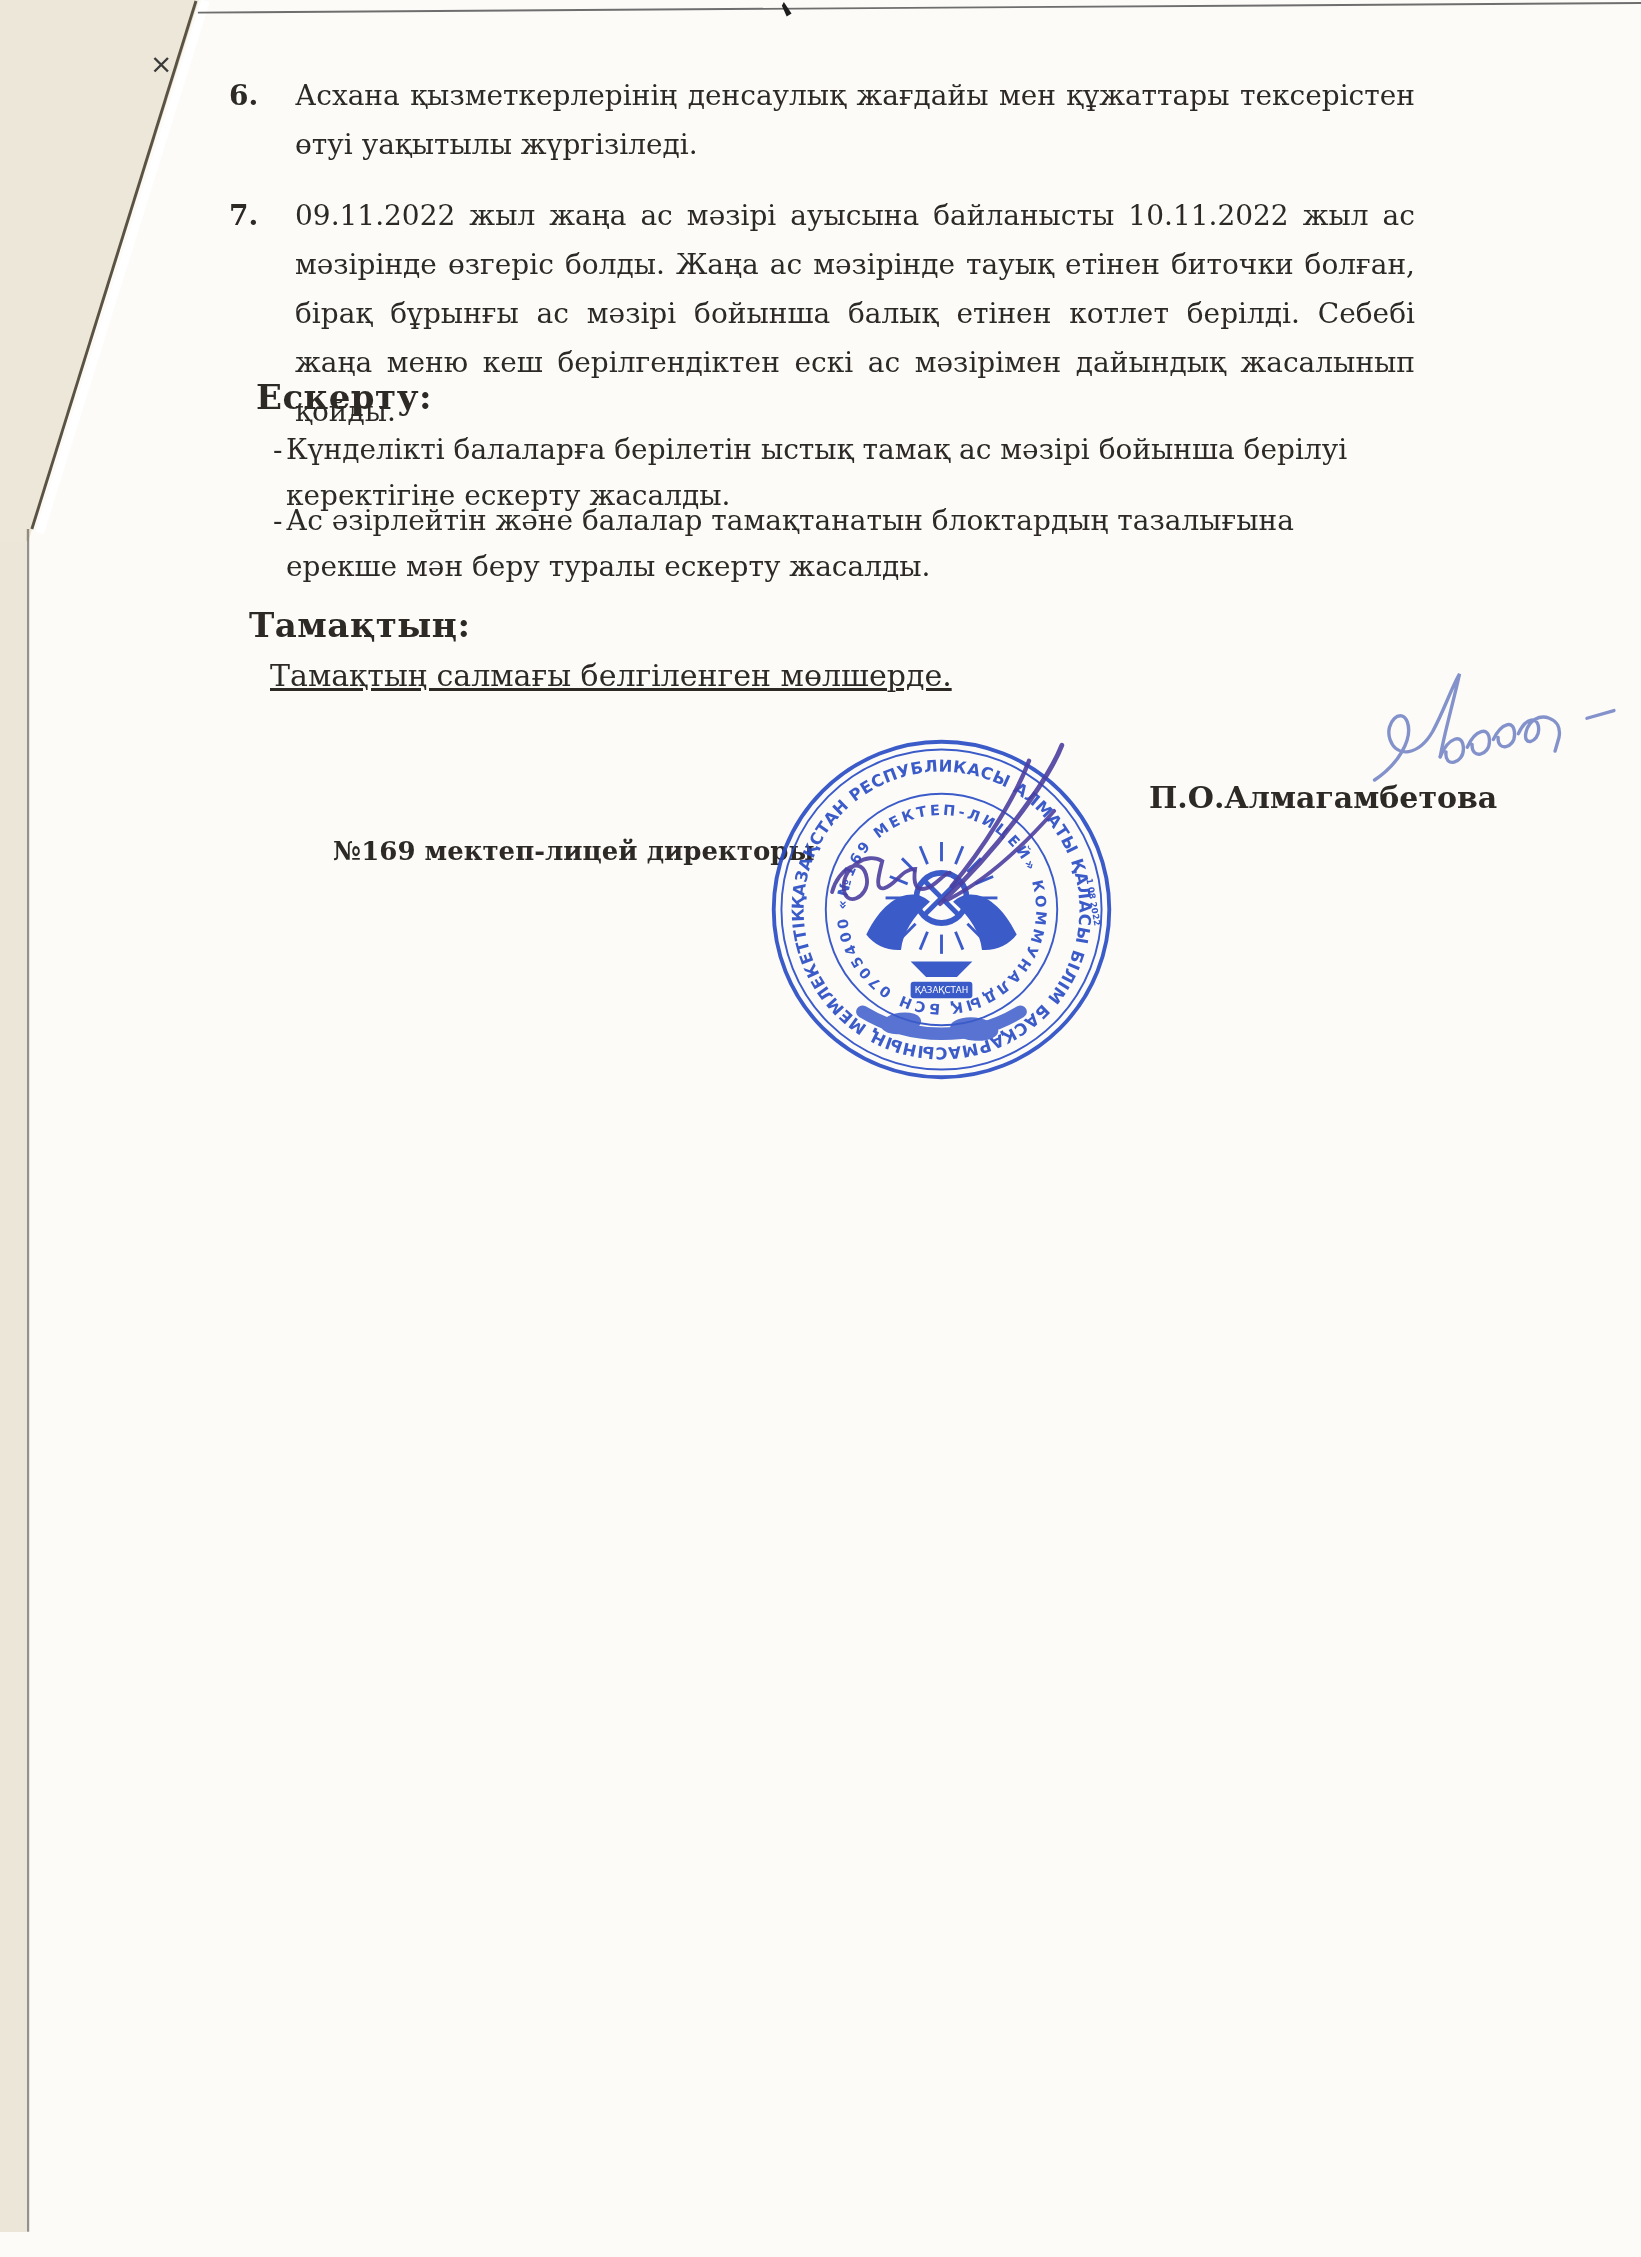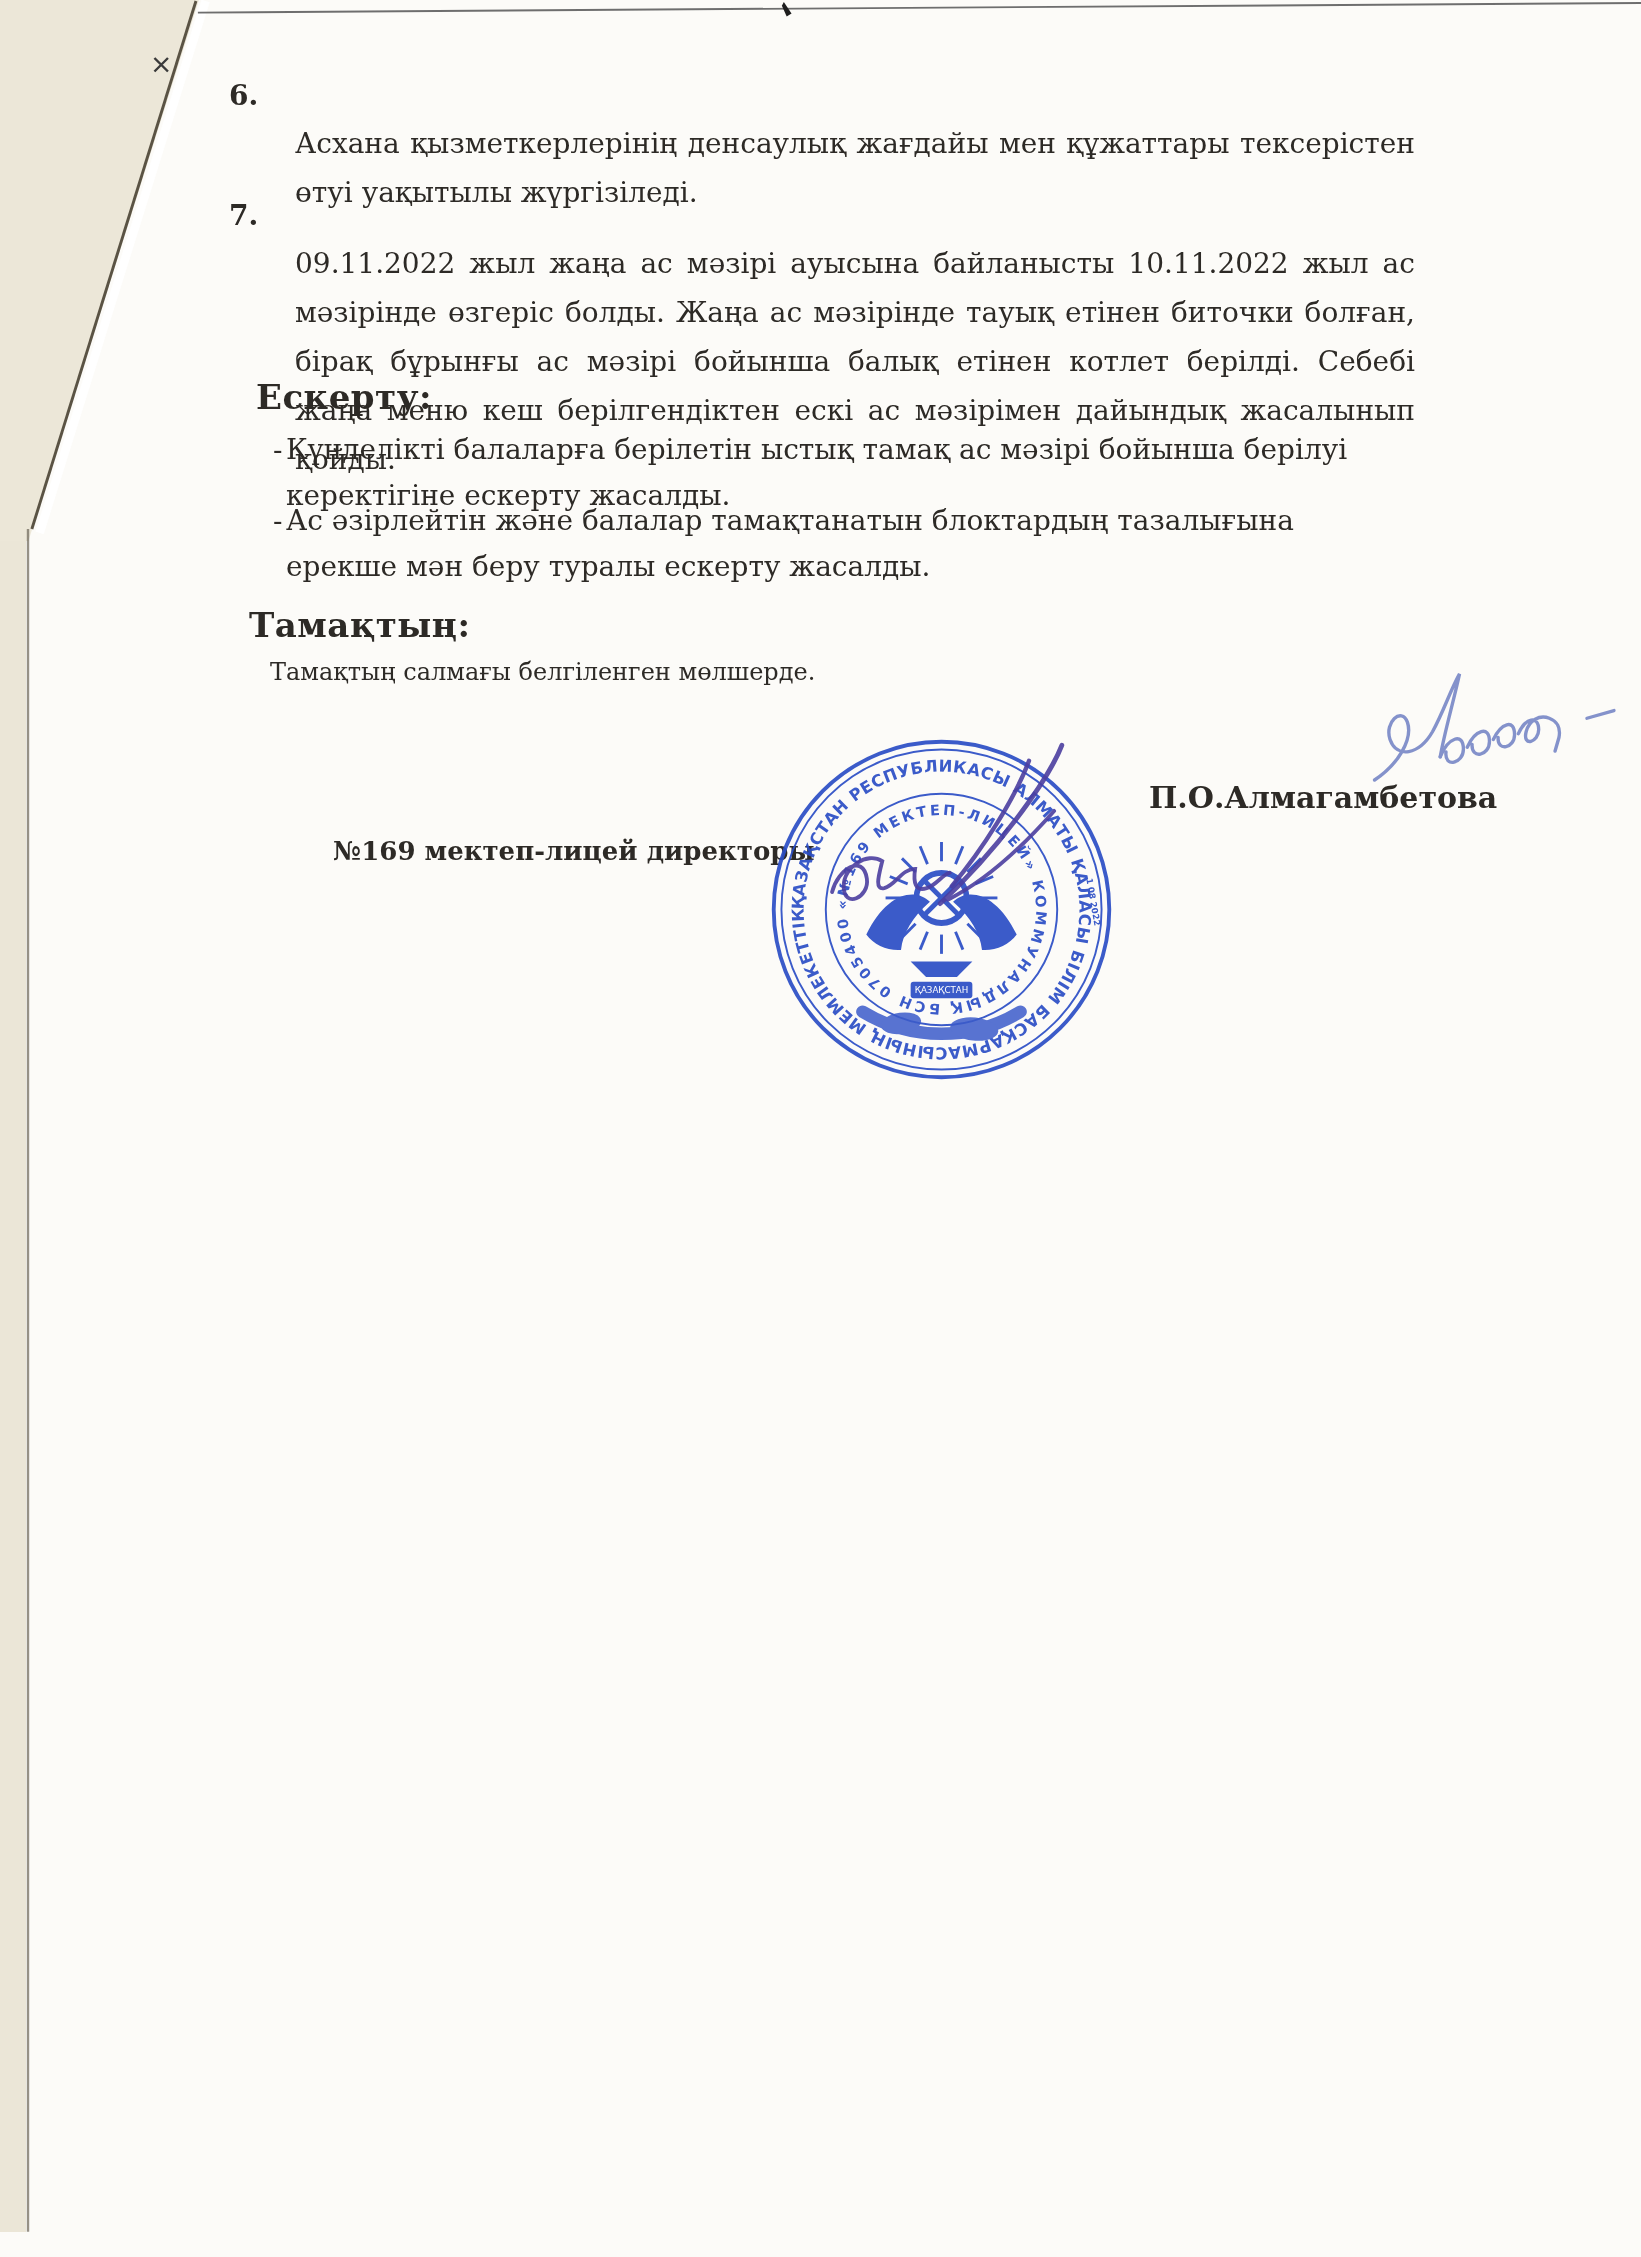--- a/index.html
+++ b/index.html
@@ -15,26 +15,26 @@
     position:absolute;left:0;top:0;width:203px;height:541px;background:#ece7d8;z-index:1;
     clip-path:polygon(0 0,98% 0,14% 100%,0 100%);
   }
   .overlay-svg,.stamp-svg{position:absolute;pointer-events:none;}
   .stamp-svg{left:766px;top:734px;z-index:3;}
   .overlay-svg{left:0;top:0;z-index:4;}
   
   .textlayer{position:absolute;left:0;top:0;width:1641px;height:2257px;z-index:2;}
   .item{position:absolute;left:229px;width:1190px;font-size:28px;line-height:49px;}
   .item .num{position:absolute;left:0;top:0;font-weight:700;}
-  .item .itext{margin-left:66px;width:1120px;text-align:justify;margin-top:48px;}
+  .item .itext{margin-left:66px;width:1120px;text-align:justify;}
   .sec-heading{position:absolute;font-size:34px;font-weight:700;letter-spacing:0.5px;}
   .note{position:absolute;left:273px;width:1112px;font-size:28px;line-height:46px;}
   .note .nmarker{position:absolute;left:0;top:0;}
   .note .ntext{margin-left:13px;width:1079px;}
-  .conclusion-text{position:absolute;left:270px;top:658px;font-size:24px;}
+  .conclusion-text{position:absolute;left:270px;top:658px;font-size:30px;text-decoration:underline;}
   .signoff-left{position:absolute;left:333px;top:836px;font-size:26px;font-weight:700;}
   .signoff-right{position:absolute;left:1149px;top:780px;font-size:30px;font-weight:700;}
 </style>
 </head>
 <body>
 
 <div class="page">
 
   <div class="scanbed-strip"></div>
   <div class="corner-triangle"></div>

